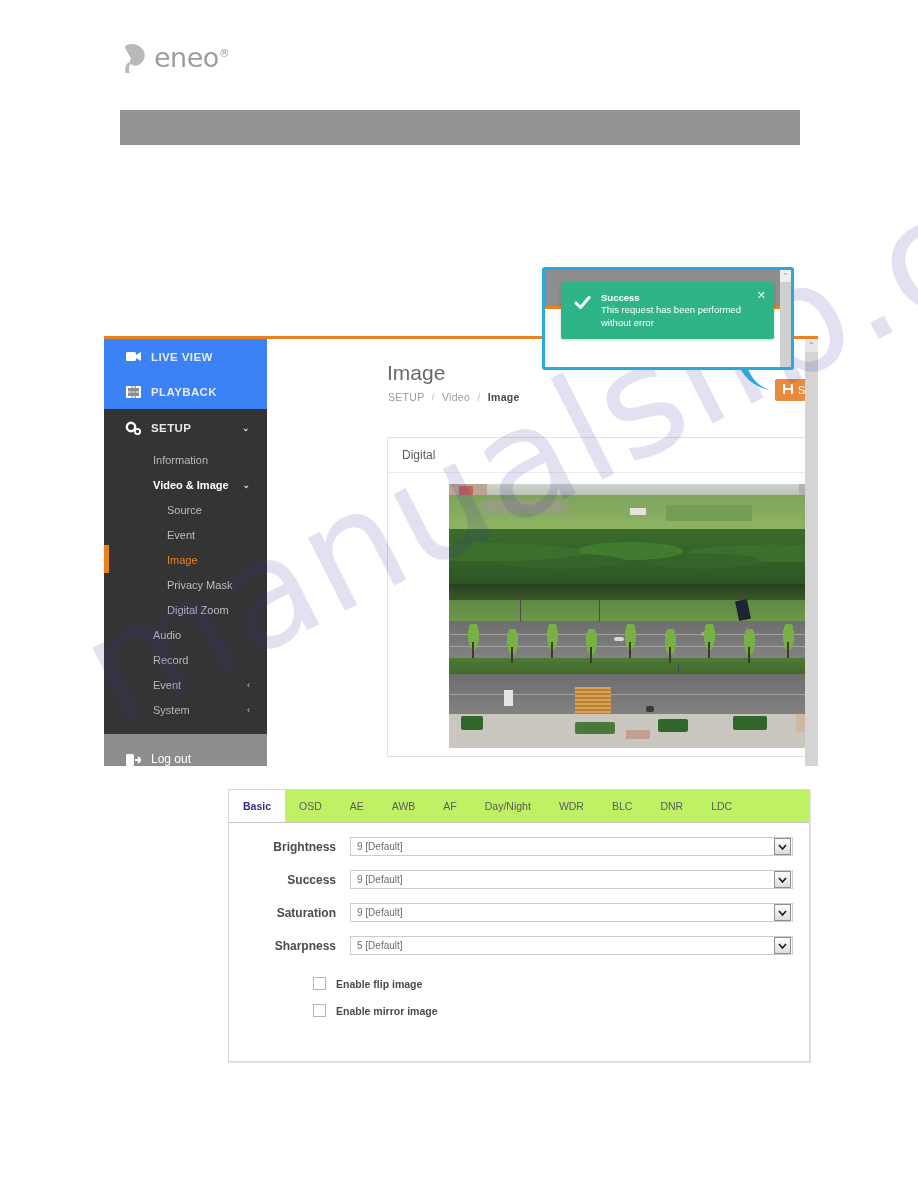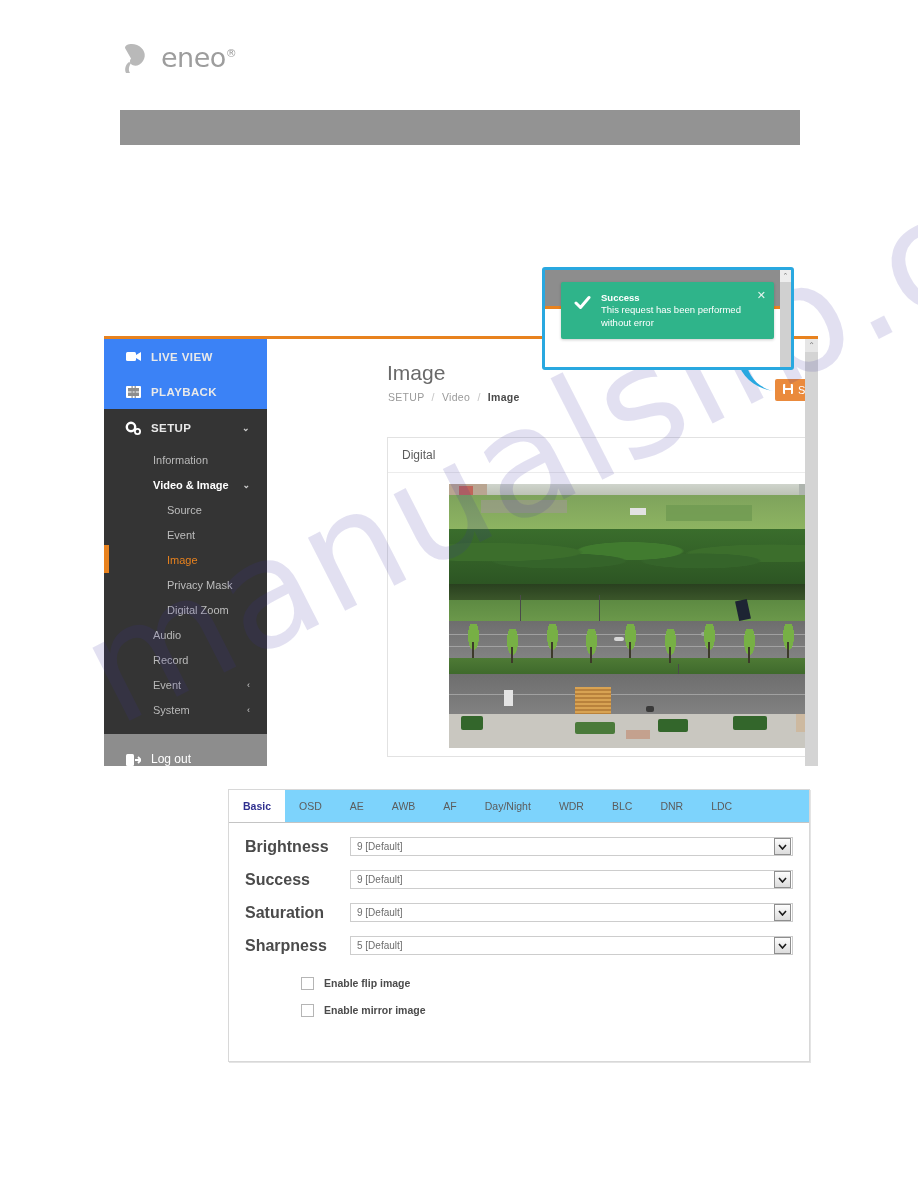--- a/index.html
+++ b/index.html
@@ -26,21 +26,21 @@
     color:#3b2fa0;
     opacity:.14;
     transform:rotate(-27deg);
     white-space:nowrap;
     letter-spacing:2px;
   }
 
   
   .brand{
     position:absolute;left:122px;top:42px;
-    display:flex;align-items:center;gap:12px;
+    display:flex;align-items:center;gap:5px;
   }
   .brand-mark{width:27px;height:30px;position:relative;}
   .brand-text{
     font-family:"DejaVu Sans", sans-serif;
     font-size:27px;color:#9d9d9d;letter-spacing:-0.5px;
     position:relative;
   }
   .brand-text sup{font-size:11px;vertical-align:super;}
 
   
@@ -189,55 +189,55 @@
   
   .settings{
     position:absolute;left:228px;top:789px;
     width:582px;height:273px;
     background:#ffffff;
     border:1px solid #d8d8d8;
     box-sizing:border-box;
     box-shadow:1px 1px 0 #e4e4e4;
   }
   .tabs{
-    display:flex;height:32px;background:#7dd3fc;
+    display:flex;height:32px;background:#bef264;
     border-bottom:1px solid #c4c4c4;
   }
   .tab{
     display:flex;align-items:center;justify-content:center;
     font-size:10.5px;color:#5c5c5c;
     padding:0 14px;cursor:pointer;white-space:nowrap;
     box-sizing:border-box;
   }
   .tab.active{background:#ffffff;color:#2f2f8f;font-weight:bold;}
   .form{padding:14px 16px 0 16px;}
   .frow{display:flex;align-items:center;margin-bottom:14px;}
   .flabel{
-    width:105px;text-align:left;padding-right:14px;
-    font-size:16px;color:#4b4b4b;font-weight:bold;
+    width:105px;text-align:right;padding-right:14px;
+    font-size:12px;color:#4b4b4b;font-weight:bold;
     box-sizing:border-box;
   }
   .fselect{
     flex:1;height:19px;border:1px solid #cdcdcd;
     background:#ffffff;display:flex;align-items:center;
     justify-content:space-between;box-sizing:border-box;
     font-size:10px;color:#6d6d6d;padding-left:6px;
     cursor:pointer;
   }
   .fselect .val{color:#6d6d6d;}
   .arrow-btn{
     width:17px;height:17px;margin-right:1px;
     border:1px solid #8e8e8e;
     background:linear-gradient(#fdfdfd,#dcdcdc);
     display:flex;align-items:center;justify-content:center;
     box-sizing:border-box;
   }
   .arrow-btn svg{display:block;}
   .checks{margin-top:22px;padding-left:56px;}
-  .crow{display:flex;margin-bottom:14px;}
+  .crow{display:flex;align-items:center;margin-bottom:14px;margin-left:12px;}
   .cbox{
     width:13px;height:13px;border:1px solid #b5b5b5;background:#fff;
     margin-right:10px;box-sizing:border-box;cursor:pointer;
   }
   .clabel{font-size:10.5px;color:#4b4b4b;font-weight:bold;}
 
   
   .scrollstrip{
     position:absolute;left:805px;top:339px;width:13px;height:427px;
     background:#d4d4d4;

